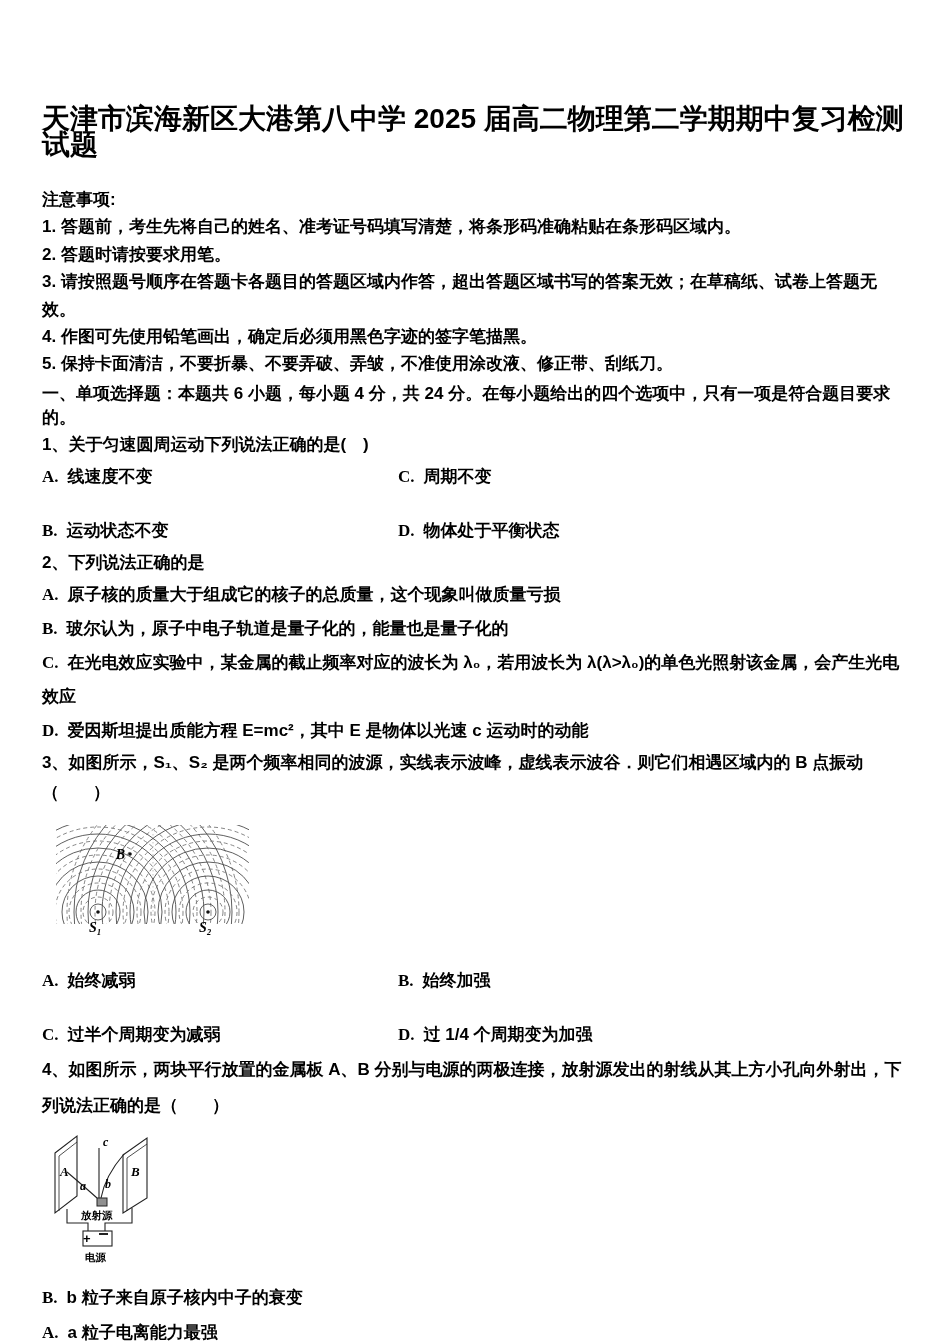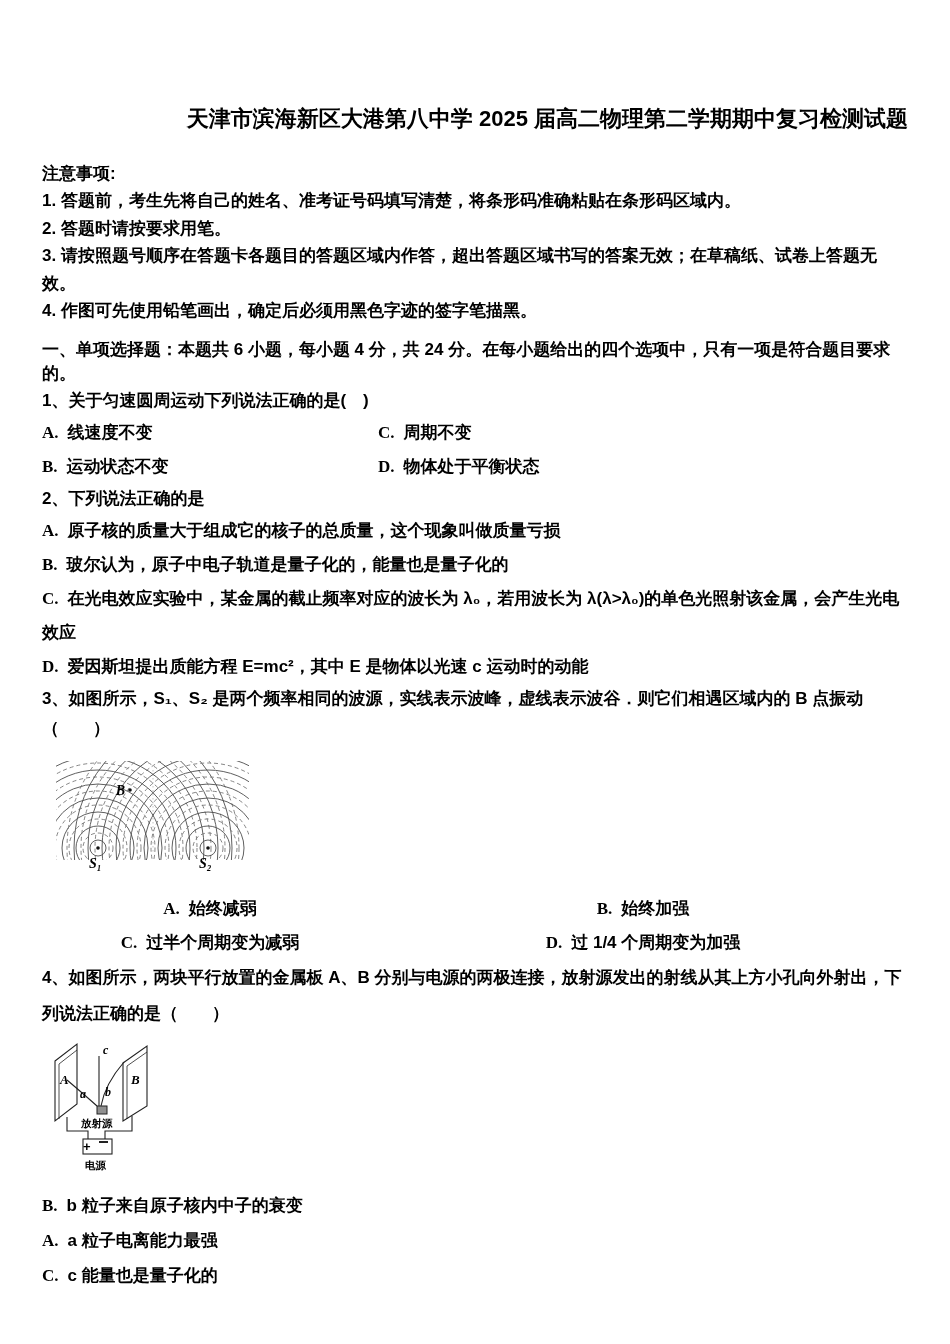--- a/index.html
+++ b/index.html
@@ -3,31 +3,32 @@
 <meta charset="utf-8">
 <style>
   html,body{margin:0;padding:0;background:#fff;}
   body{
     width:950px;height:1344px;
     font-family:"Liberation Sans","DejaVu Sans",sans-serif;
     color:#000;overflow:hidden;
   }
   .page{padding:106px 42px 0 42px;font-size:17px;font-weight:700;}
   .doc-title{
-    font-size:22px;font-weight:800;text-align:right;
+    font-size:28px;font-weight:800;text-align:left;
     margin:0 0 24px 0;line-height:26px;
   }
   .notes{line-height:27.4px;margin-top:28px;}
   .notes-heading{display:block;}
   .note-item{display:block;}
-  .section-heading{margin-top:14px;line-height:24px;}
+  .section-heading{margin-top:4px;line-height:24px;}
   .stem{line-height:30px;}
   .opt-grid2{
     display:grid;grid-template-columns:336px auto;
     line-height:34px;
+    gap:20px;
   }
   .opt{line-height:34px;}
   .opt-label{
     font-family:"Liberation Serif","DejaVu Serif",serif;
     font-weight:700;margin-right:9px;
   }
   .fig-wave{margin:14px 0 0 13px;display:block;}
   .fig-plates{margin:4px 0 0 5px;display:block;}
   .q4-opts{margin-top:12px;}
   .q4-opts .opt{line-height:35px;}
@@ -51,20 +52,21 @@
 <div class="page">
 
   <h1 class="doc-title">天津市滨海新区大港第八中学 2025 届高二物理第二学期期中复习检测试题</h1>
 
   <div class="notes">
     <span class="notes-heading">注意事项:</span>
     <span class="note-item">1. 答题前，考生先将自己的姓名、准考证号码填写清楚，将条形码准确粘贴在条形码区域内。</span>
     <span class="note-item">2. 答题时请按要求用笔。</span>
     <span class="note-item">3. 请按照题号顺序在答题卡各题目的答题区域内作答，超出答题区域书写的答案无效；在草稿纸、试卷上答题无效。</span>
     <span class="note-item">4. 作图可先使用铅笔画出，确定后必须用黑色字迹的签字笔描黑。</span>
+    <span class="note-item">5. 保持卡面清洁，不要折暴、不要弄破、弄皱，不准使用涂改液、修正带、刮纸刀。</span>
   </div>
 
   <div class="section-heading">一、单项选择题：本题共 6 小题，每小题 4 分，共 24 分。在每小题给出的四个选项中，只有一项是符合题目要求的。</div>
 
   <div>
     <div class="stem">1、关于匀速圆周运动下列说法正确的是(　)</div>
     <div class="opt-grid2">
       <div class="opt">
         <span class="opt-label">A.</span><span>线速度不变</span>
       </div>
@@ -153,21 +155,21 @@
           </g>
       </g>
       <circle cx="43" cy="90" r="1.8" fill="#111"></circle>
       <circle cx="153" cy="90" r="1.8" fill="#111"></circle>
       <circle cx="75" cy="32" r="1.8" fill="#111"></circle>
       <text class="serif-it" x="70" y="37" font-size="14" text-anchor="end">B</text>
       <text class="serif-it" x="34" y="110" font-size="14">S₁</text>
       <text class="serif-it" x="144" y="110" font-size="14">S₂</text>
     </svg>
 
-    <div class="opt-grid2" style="margin-top:12px;text-align:center;">
+    <div class="opt-grid2" style="margin-top:20px;">
       <div class="opt">
         <span class="opt-label">A.</span><span>始终减弱</span>
       </div>
       <div class="opt">
         <span class="opt-label">B.</span><span>始终加强</span>
       </div>
       <div class="opt">
         <span class="opt-label">C.</span><span>过半个周期变为减弱</span>
       </div>
       <div class="opt">

